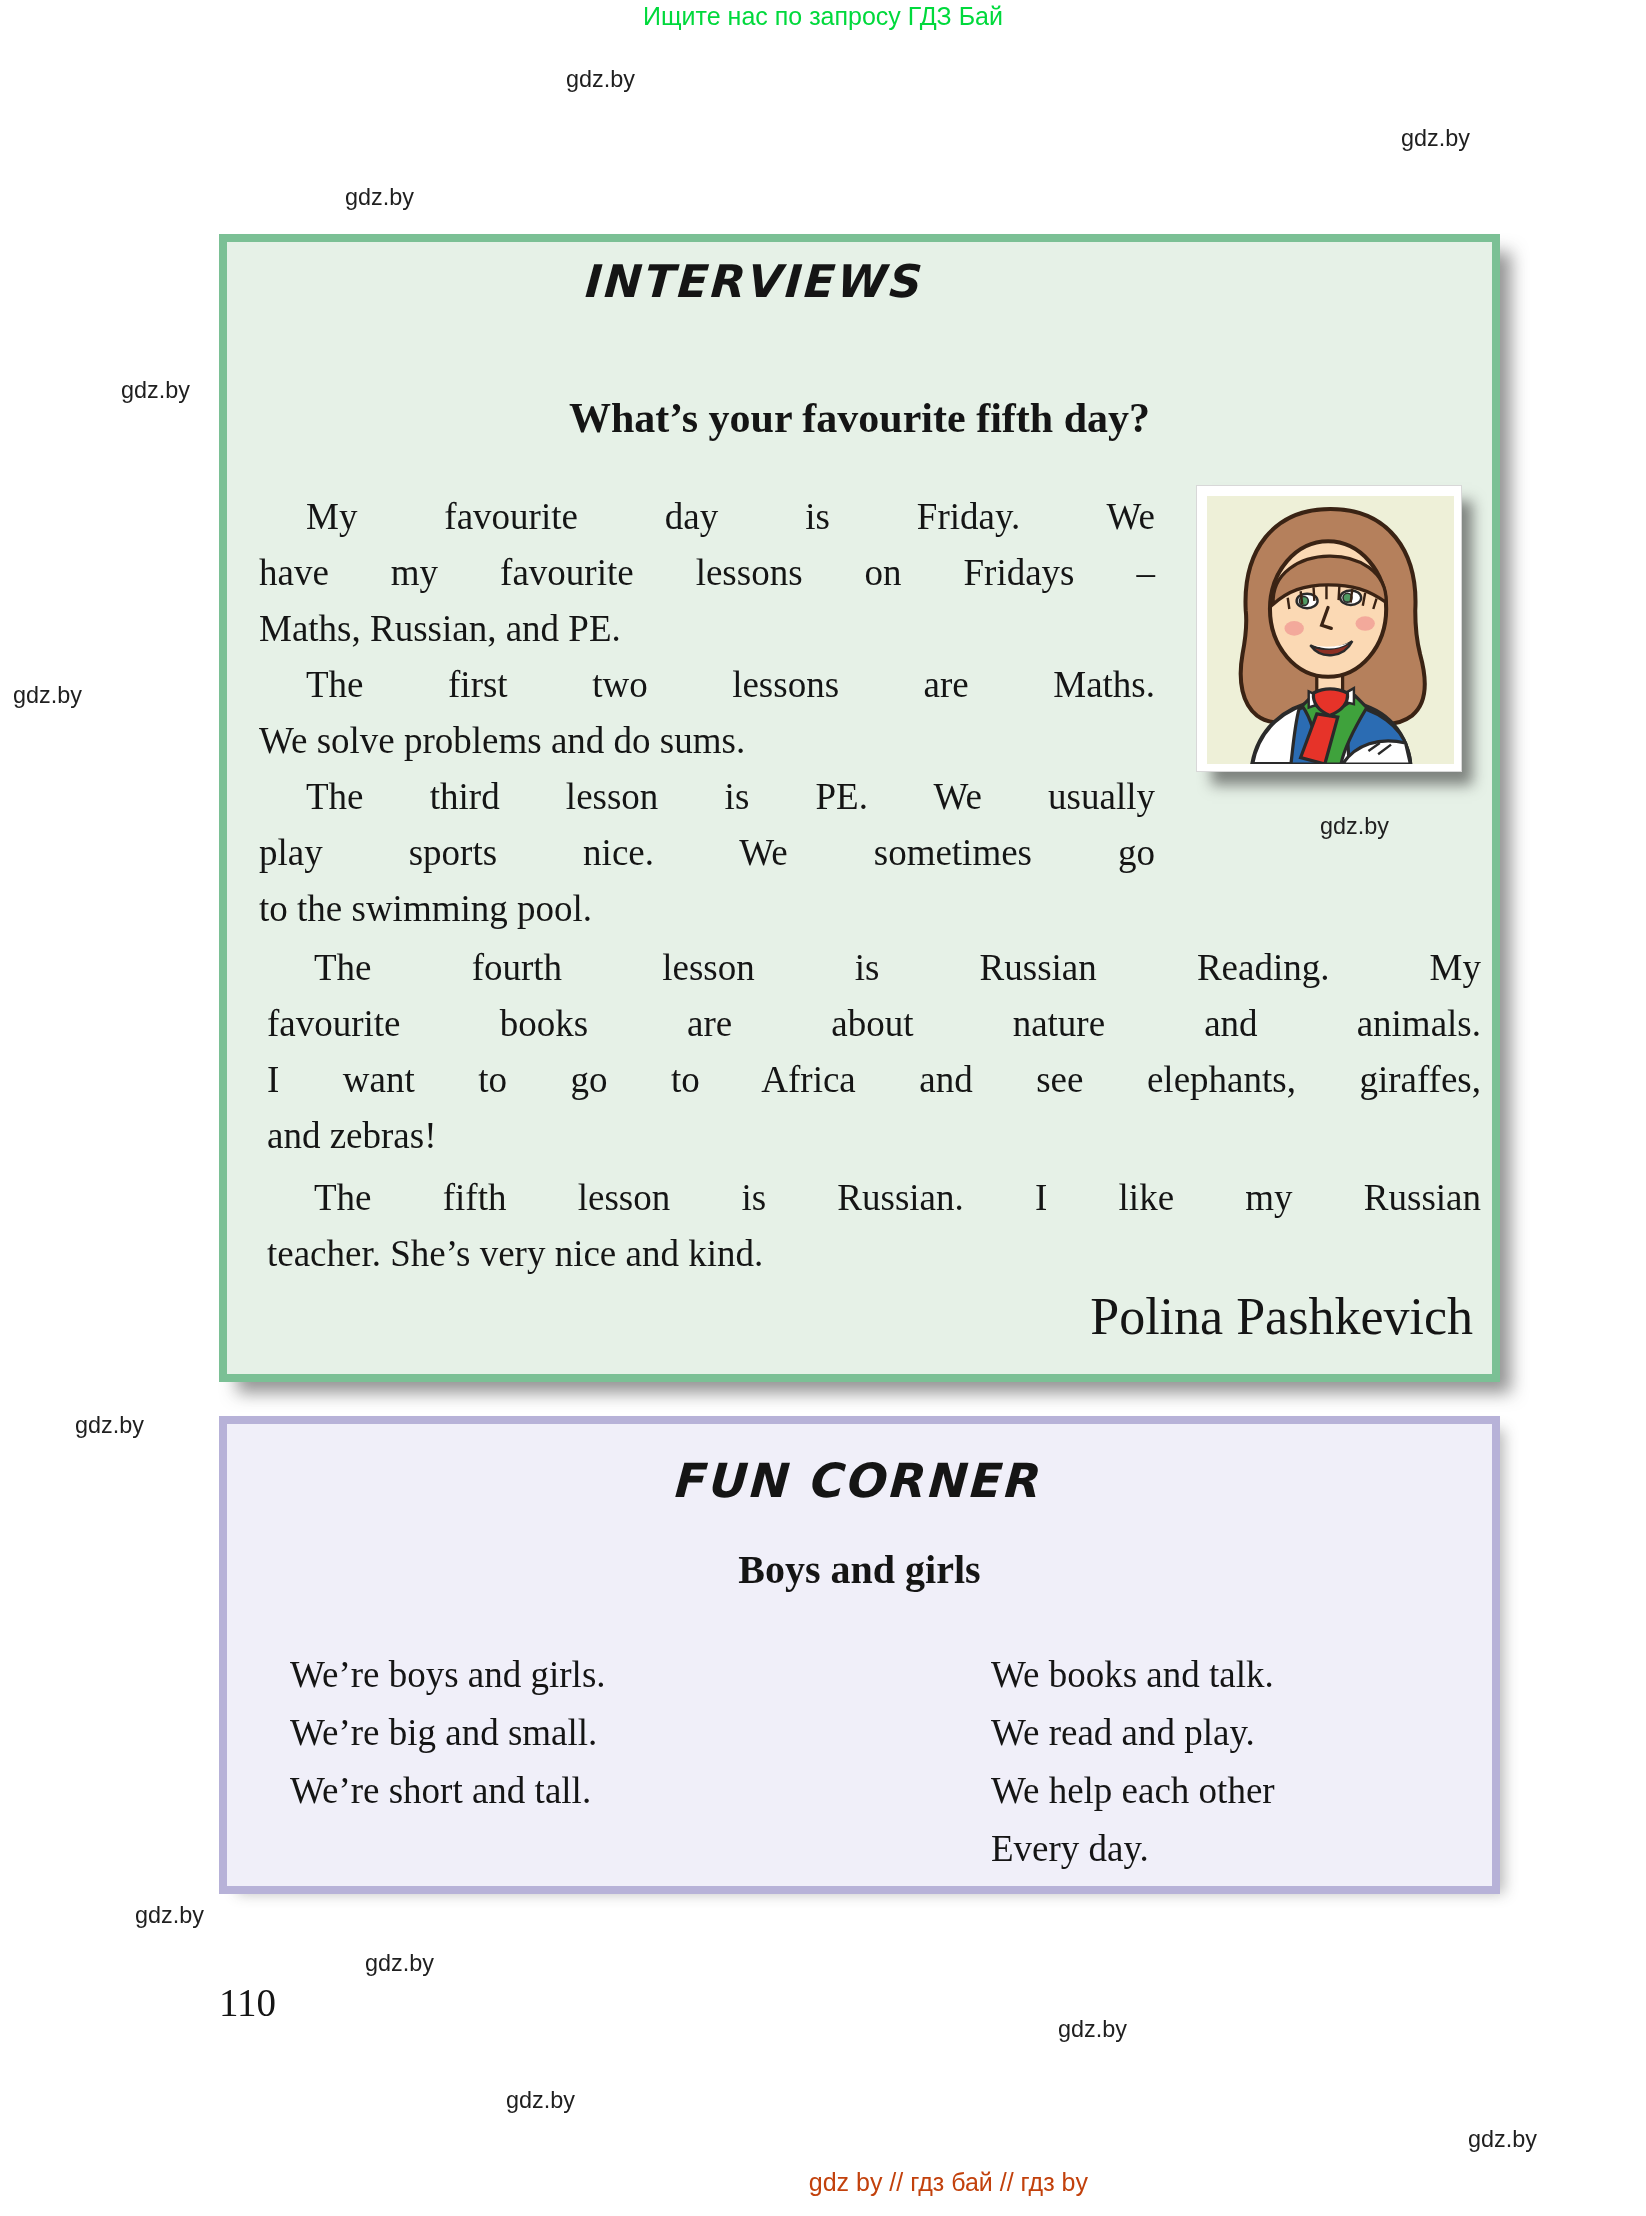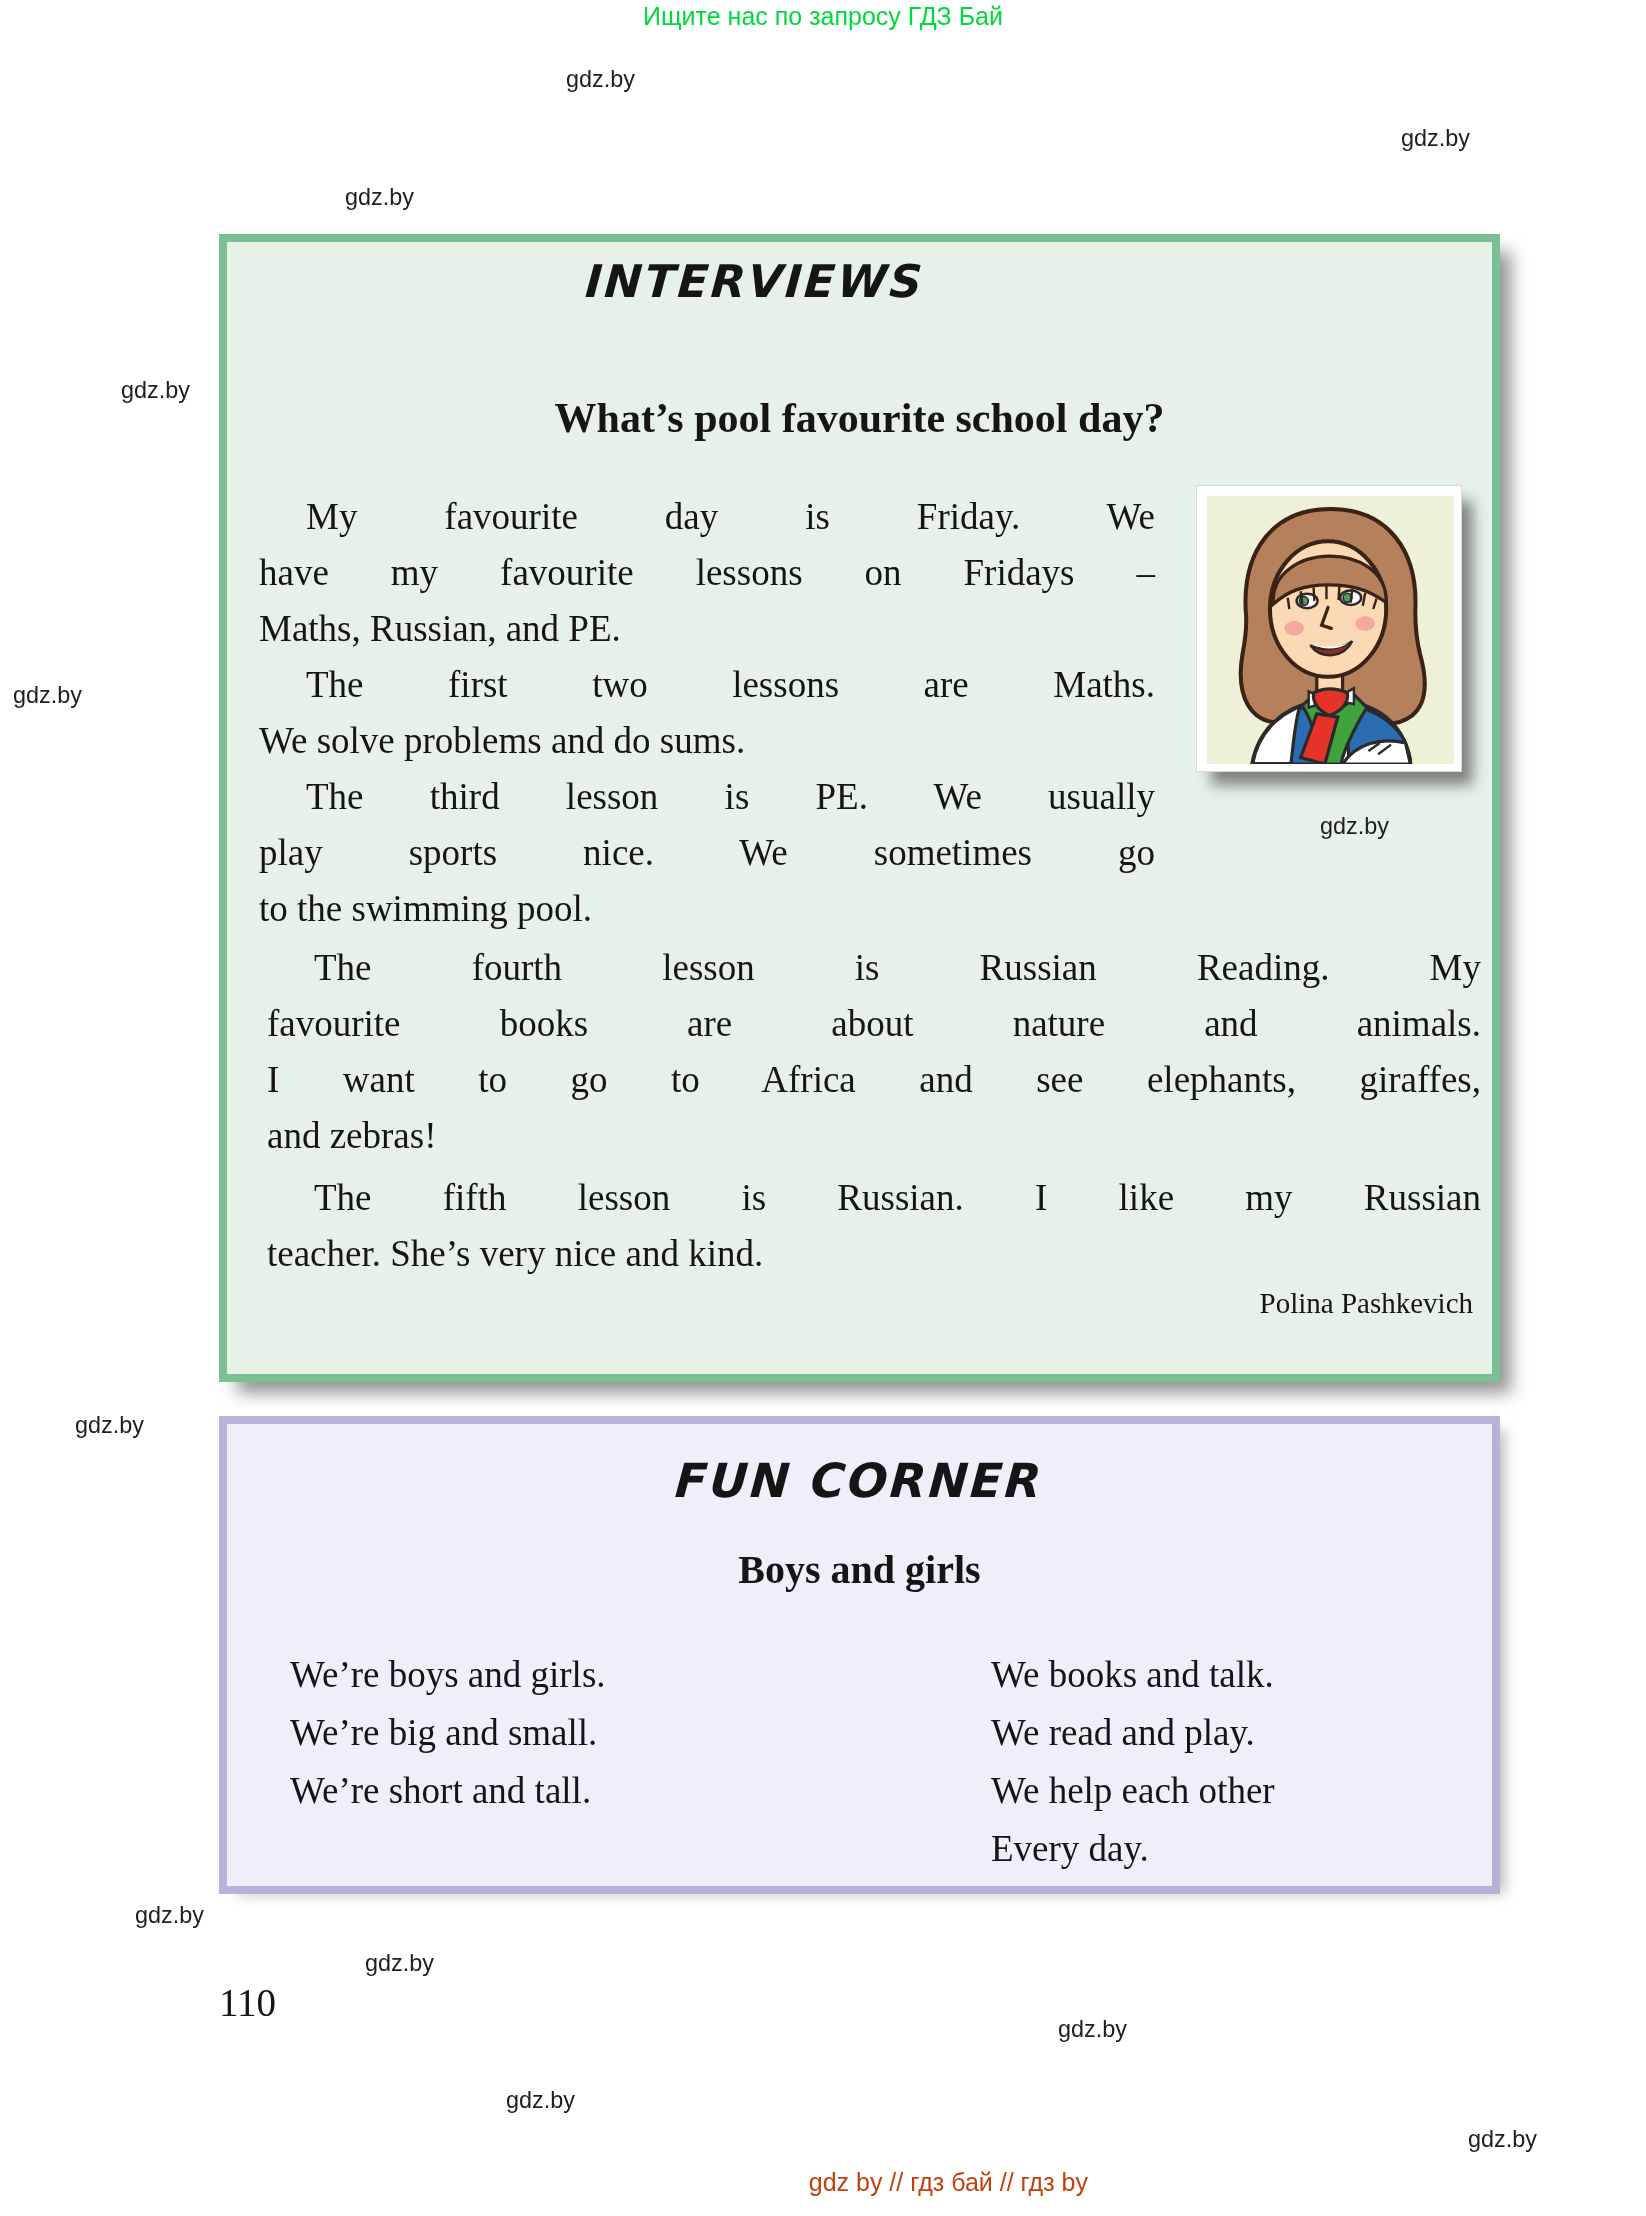--- a/index.html
+++ b/index.html
@@ -41,21 +41,21 @@
   }
   
   .textblock{position:absolute;font-family:"Liberation Serif",serif;font-size:37px;line-height:56px;color:#151515;}
   .ln{white-space:normal;}
   .j{text-align:justify;text-align-last:justify;}
   .ind{text-indent:47px;}
   .para{margin:0 0 0 0;}
   .para + .para{margin-top:0;}
   .signature{
     position:absolute;left:32px;top:1045px;width:1214px;text-align:right;
-    font-family:"Liberation Serif",serif;font-size:29px;color:#151515;white-space:nowrap;
+    font-family:"Liberation Serif",serif;font-size:52px;color:#151515;white-space:nowrap;
   }
   
   .photo{
     position:absolute;left:969px;top:243px;width:266px;height:287px;
     background:#ffffff;box-sizing:border-box;padding:9.7px;
     box-shadow:13px 14.5px 13px -1.6px rgba(40,40,40,0.55);
     border:0.8px solid #d8d8d8;
   }
   .photo svg{display:block;width:247px;height:268px;background:#eef0d8;}
   
@@ -94,21 +94,21 @@
 <span class="wm" style="left:504px;top:1593px">gdz.by</span>
 <span class="wm" style="left:1395px;top:1794px">gdz.by</span>
 <span class="wm" style="left:135px;top:1902px">gdz.by</span>
 <span class="wm" style="left:365px;top:1950px">gdz.by</span>
 <span class="wm" style="left:1058px;top:2016px">gdz.by</span>
 <span class="wm" style="left:506px;top:2087px">gdz.by</span>
 <span class="wm" style="left:1468px;top:2126px">gdz.by</span>
 
 <div class="card green">
   <div class="comic-title" style="top:13px;width:1056px;font-size:45px;">INTERVIEWS</div>
-  <div class="serif-head" style="top:152px;font-size:42px;">What’s pool favourite school day?</div>
+  <div class="serif-head" style="top:152px;font-size:42px;">What’s your favourite fifth day?</div>
 
   <div class="photo">
     <svg viewBox="0 0 306 332">
 
       <path d="M153,16 C82,16 44,68 48,142 C50,160 48,175 44,196 C38,230 44,258 62,272
                C84,288 116,280 132,262 C142,268 166,268 176,262
                C194,282 230,290 254,272 C274,256 272,225 264,196
                C259,176 258,160 258,142 C262,68 224,16 153,16 Z" fill="#b5805c" stroke="#3a2314" stroke-width="5"></path>
 
       <path d="M136,214 L136,250 L168,250 L168,214 Z" fill="#fbd9b4" stroke="#3a2314" stroke-width="4"></path>

